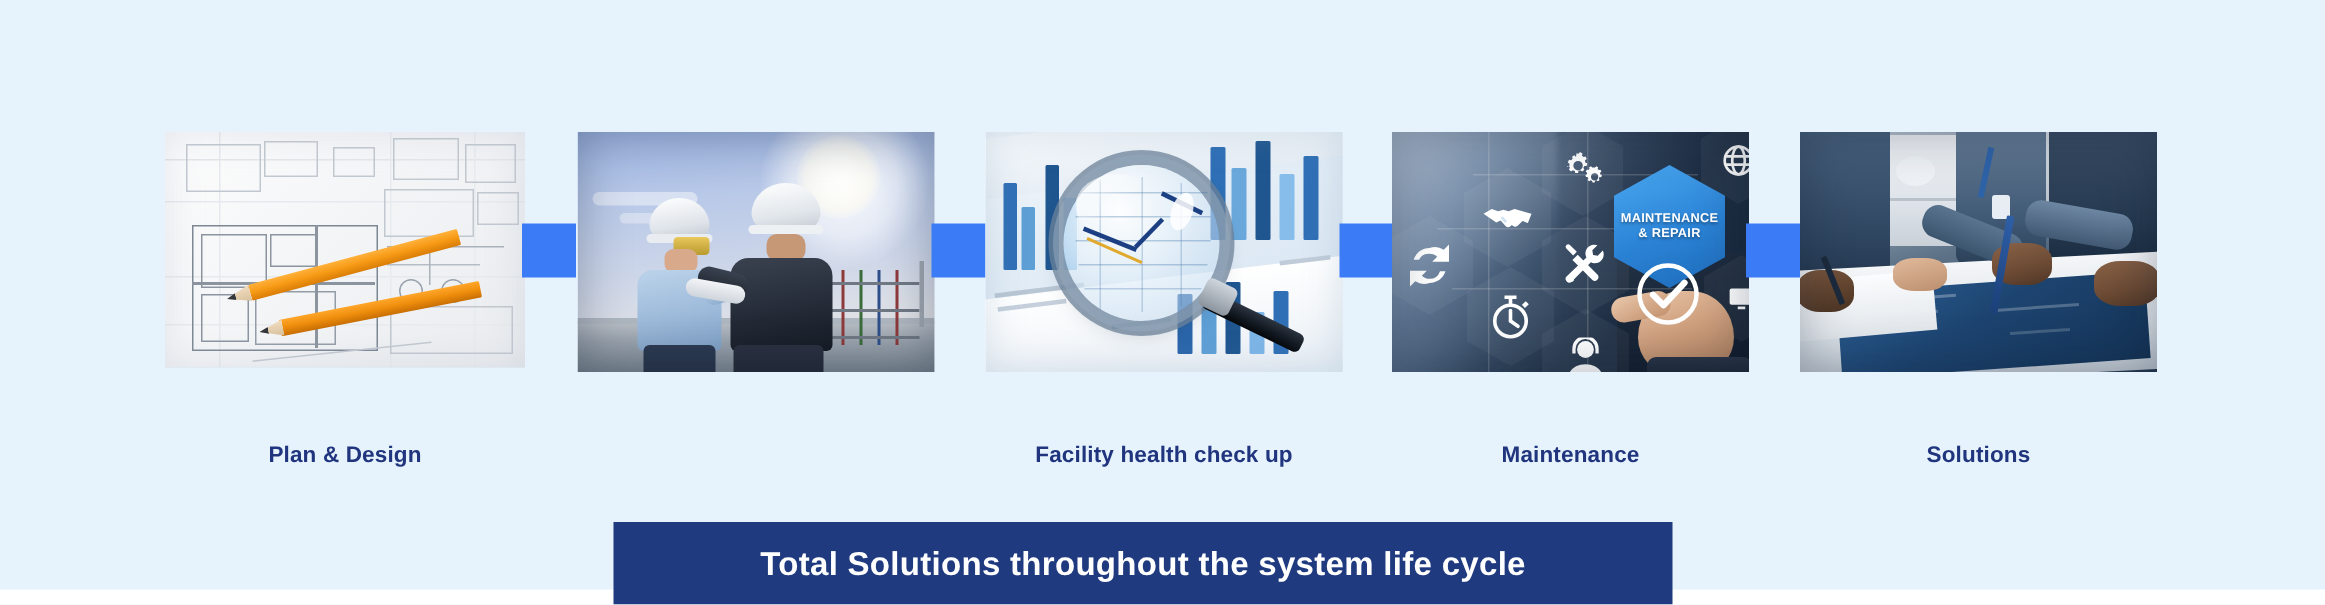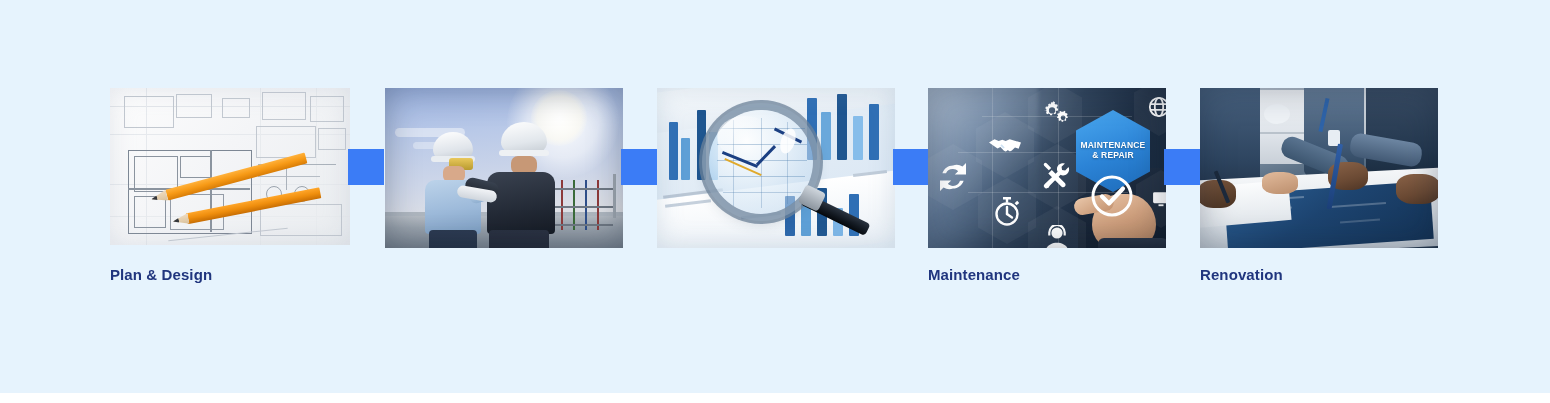--- a/index.html
+++ b/index.html
@@ -22,26 +22,27 @@
 
   
   .stage-item{position:absolute;}
   .thumb{
     position:absolute;overflow:hidden;
     background:#dbe7f2;
   }
   .thumb-inner{position:absolute;inset:0;overflow:hidden;}
   .caption{
     position:absolute;
-    text-align:left;
+    text-align:center;
     color:#20357e;
     font-size:15px;
     font-weight:700;
     letter-spacing:.1px;
     white-space:nowrap;
+    margin-top:29px;
   }
 
   
   .connector{
     position:absolute;
     background:#3b7cf6;
     width:36px;height:36px;
     top:149px;
   }
 
@@ -281,20 +282,21 @@
           <div style="position:absolute;left:14px;top:56px;width:40px;height:2px;background:#e0a92b;transform:rotate(24deg);"></div>
           <div class="lens-gloss" style="left:8px;top:6px;width:56px;height:42px;"></div>
           <div style="position:absolute;left:72px;top:18px;width:14px;height:26px;border-radius:50%;background:rgba(255,255,255,.85);transform:rotate(18deg);"></div>
         </div>
 
         <div class="handle" style="left:146px;top:104px;width:72px;height:13px;transform:rotate(26deg);"></div>
         <div style="position:absolute;left:144px;top:100px;width:22px;height:20px;border-radius:4px;background:linear-gradient(180deg,#cfd6dd,#8b949e);transform:rotate(26deg);"></div>
         <div class="vignette" style="box-shadow:inset 0 0 26px rgba(120,150,180,.28);"></div>
       </div>
     </div>
+    <div class="caption" style="left:0;top:178px;width:238px;">Facility health check up</div>
   </div>
 
   <div class="connector" style="left:893px;"></div>
 
   <div class="stage-item" style="left:928px;top:88px;width:238px;height:200px;">
     <div class="thumb" style="left:0;top:0;width:238px;height:160px;">
       <div class="thumb-inner">
         <div class="hexbg"></div>
 
         <div style="position:absolute;left:-10px;top:-10px;width:120px;height:180px;background:linear-gradient(150deg,rgba(190,205,222,.55),rgba(70,95,125,.25) 60%,rgba(20,35,52,.1));filter:blur(2px);"></div>
@@ -444,17 +446,20 @@
         <div class="arm" style="left:150px;top:50px;width:72px;height:24px;transform:rotate(10deg);background:linear-gradient(180deg,#6d86a2,#425974);"></div>
         <div class="skin" style="left:196px;top:86px;width:44px;height:30px;"></div>
         <div class="skin" style="left:-2px;top:92px;width:38px;height:28px;background:linear-gradient(165deg,#7b573e,#4a3322);"></div>
         <div class="skin" style="left:62px;top:84px;width:36px;height:22px;background:linear-gradient(165deg,#e2bb9c,#bb8e6d);"></div>
 
         <div class="pen" style="left:138px;top:56px;width:5px;height:66px;transform:rotate(10deg);"></div>
         <div style="position:absolute;left:20px;top:82px;width:4px;height:34px;background:#1c2a3c;transform:rotate(-22deg);border-radius:1px;"></div>
         <div class="vignette"></div>
       </div>
     </div>
-    <div class="caption" style="left:0;top:178px;width:238px;">Renovation</div>
-  </div>
-
+    <div class="caption" style="left:0;top:178px;width:238px;">Solutions</div>
+  </div>
+
+  <div class="banner">
+    <span class="banner-text">Total Solutions throughout the system life cycle</span>
+  </div>
 
 </div>
 
 </body></html>

